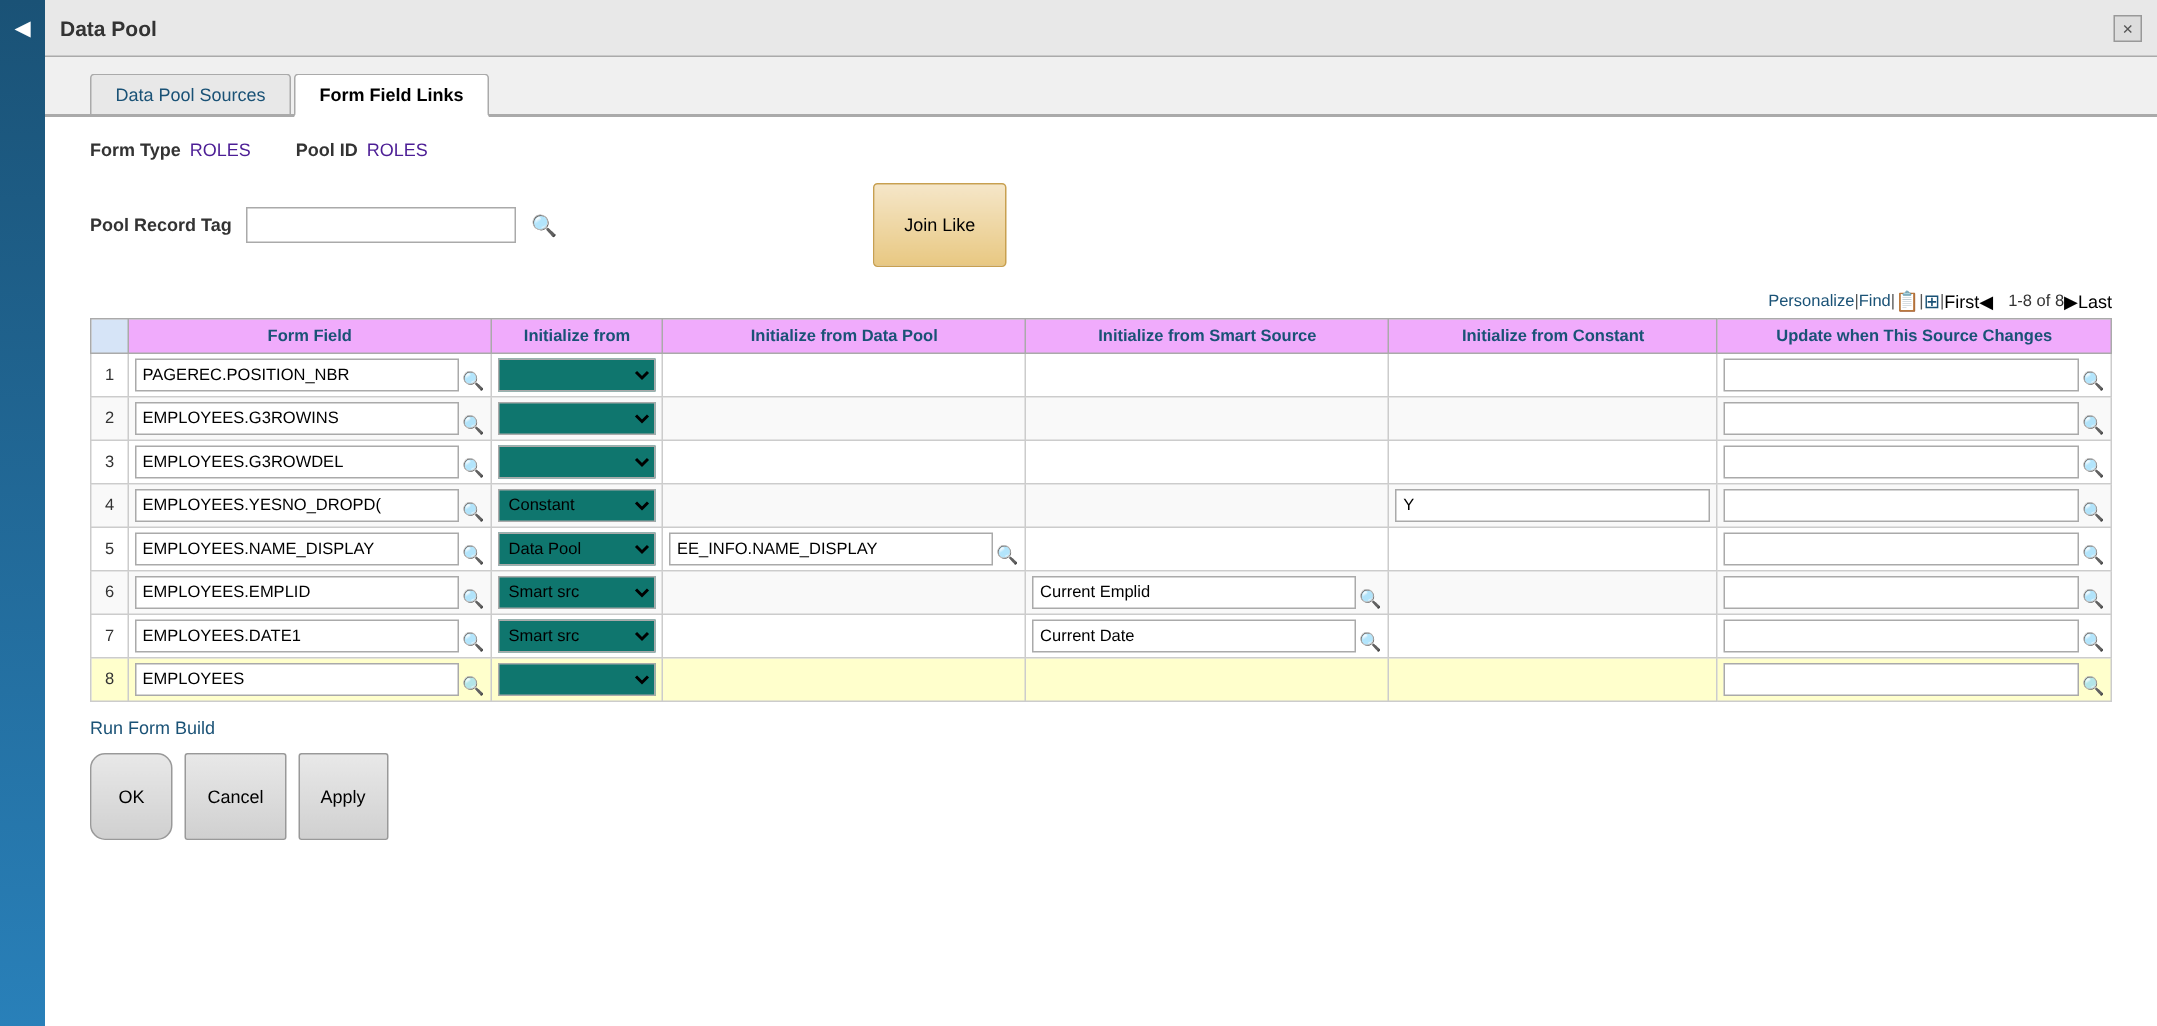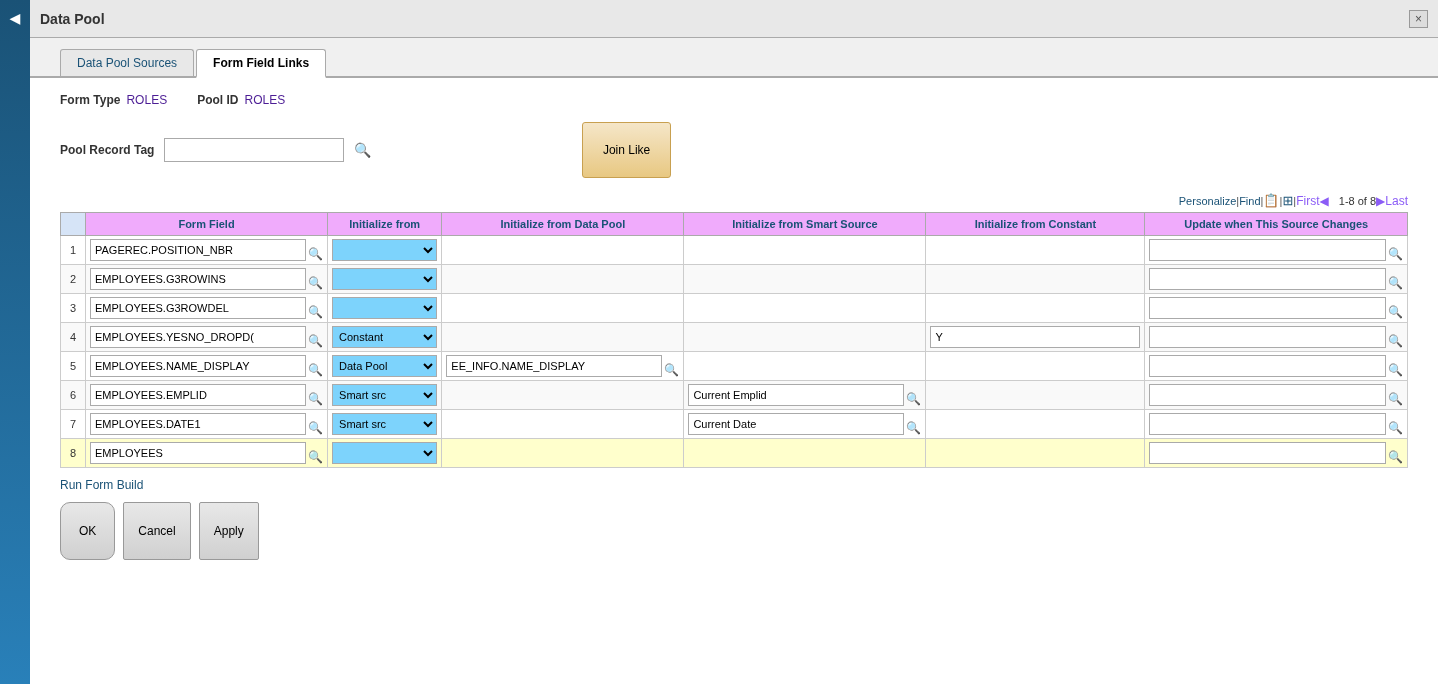--- a/index.html
+++ b/index.html
@@ -167,21 +167,21 @@
       font-size: 13px;
     }
     .pagination-info {
       font-size: 11px;
       color: #333;
       margin-left: 10px;
     }
     .nav-btn {
       cursor: pointer;
       font-size: 12px;
-      color: #8b5cf6;
+      color: #000000;
     }
     .grid-table {
       width: 100%;
       border-collapse: collapse;
       font-size: 11px;
       border: 1px solid #ccc;
     }
     .grid-table thead th {
       background: #f0abfc;
       border: 1px solid #aaa;
@@ -212,21 +212,21 @@
       font-size: 11px;
       width: 100%;
       height: 22px;
     }
     .cell-select {
       border: 1px solid #aaa;
       padding: 2px 2px;
       font-size: 11px;
       width: 100%;
       height: 22px;
-      background: #7dd3fc;
+      background: #0f766e;
     }
     .cell-with-search {
       display: flex;
       align-items: flex-end;
       gap: 2px;
     }
     .cell-with-search .cell-input {
       flex: 1;
     }
     .magnify-icon {

